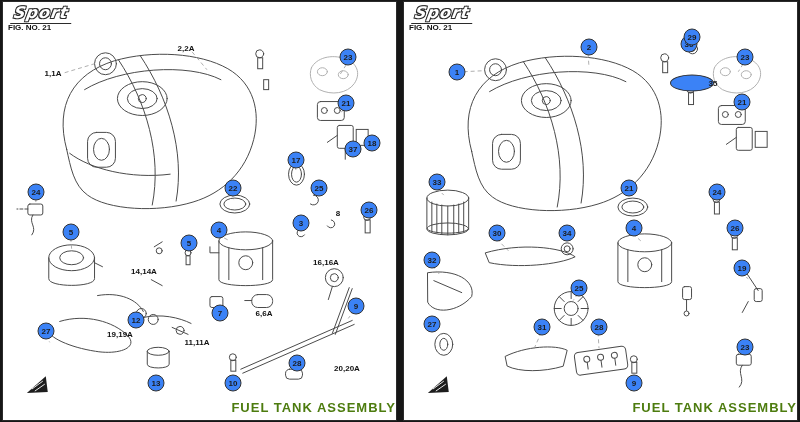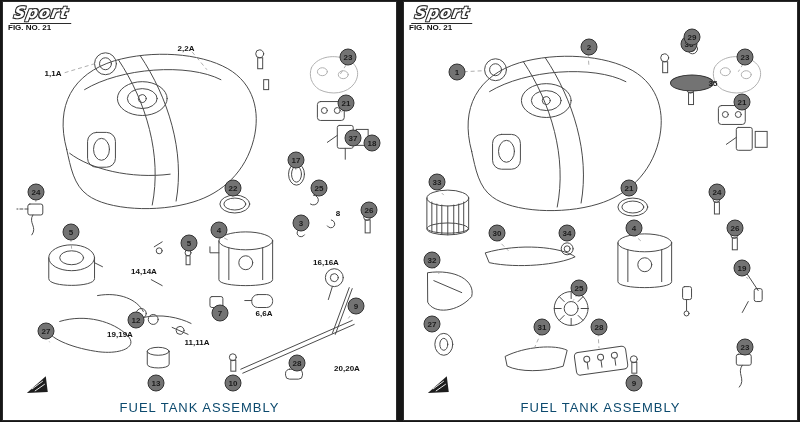--- a/index.html
+++ b/index.html
@@ -10,27 +10,27 @@
   .illustration{position:absolute;left:0;top:0;width:100%;height:100%}
   .brand{
     position:absolute;top:1px;left:9px;
     font-family:"DejaVu Sans",sans-serif;font-style:italic;font-weight:bold;
     font-size:16px;letter-spacing:1px;color:#fff;transform:skewX(-10deg);
     text-shadow:-1px -1px 0 #2b2b2b,1px -1px 0 #2b2b2b,-1px 1px 0 #2b2b2b,1px 1px 0 #2b2b2b;
     border-bottom:1px solid #2b2b2b;padding:0 4px 1px 2px;
   }
   .fig-label{position:absolute;top:21px;left:5px;font-size:8px;font-weight:bold;color:#111}
   .panel-title{
-    position:absolute;bottom:5px;left:0;width:100%;text-align:center;
-    font-size:13px;font-weight:normal;letter-spacing:1px;color:#0c4a6e;
+    position:absolute;bottom:5px;left:0;width:100%;text-align:right;
+    font-size:13px;font-weight:bold;letter-spacing:1px;color:#4d7c0f;
   }
   .callout-layer{position:absolute;left:0;top:0;width:100%;height:100%;pointer-events:none}
   .callout{
     position:absolute;width:17px;height:17px;border:1px solid #333;border-radius:50%;
-    background:#737373;color:#1c1c1c;font-size:8px;font-weight:bold;
+    background:#3b82f6;color:#1c1c1c;font-size:8px;font-weight:bold;
     display:flex;align-items:center;justify-content:center;
     transform:translate(-50%,-50%);line-height:1;
   }
   .part-label{
     position:absolute;font-size:8px;font-weight:bold;color:#111;
     transform:translate(-50%,-50%);white-space:nowrap;
   }
 </style>
 </head>
 <body>
@@ -136,21 +136,21 @@
         <line x1="32" y1="391" x2="42" y2="384" stroke="#fff" stroke-width="0.9"></line>
       </g>
     </svg>
     <div class="brand">Sport</div>
     <div class="fig-label">FIG. NO. 21</div>
     <div class="callout-layer">
         <div class="part-label" style="left: 50px; top: 71px;">1,1A</div>
         <div class="part-label" style="left: 183px; top: 46px;">2,2A</div>
         <div class="callout" style="left: 345px; top: 55px;">23</div>
         <div class="callout" style="left: 343px; top: 101px;">21</div>
-        <div class="callout" style="left: 350px; top: 136px;">37</div>
+        <div class="callout" style="left: 350px; top: 147px;">37</div>
         <div class="callout" style="left: 369px; top: 141px;">18</div>
         <div class="callout" style="left: 293px; top: 158px;">17</div>
         <div class="callout" style="left: 230px; top: 186px;">22</div>
         <div class="callout" style="left: 316px; top: 186px;">25</div>
         <div class="callout" style="left: 298px; top: 221px;">3</div>
         <div class="part-label" style="left: 335px; top: 211px;">8</div>
         <div class="callout" style="left: 366px; top: 208px;">26</div>
         <div class="callout" style="left: 33px; top: 190px;">24</div>
         <div class="callout" style="left: 68px; top: 230px;">5</div>
         <div class="callout" style="left: 186px; top: 241px;">5</div>

